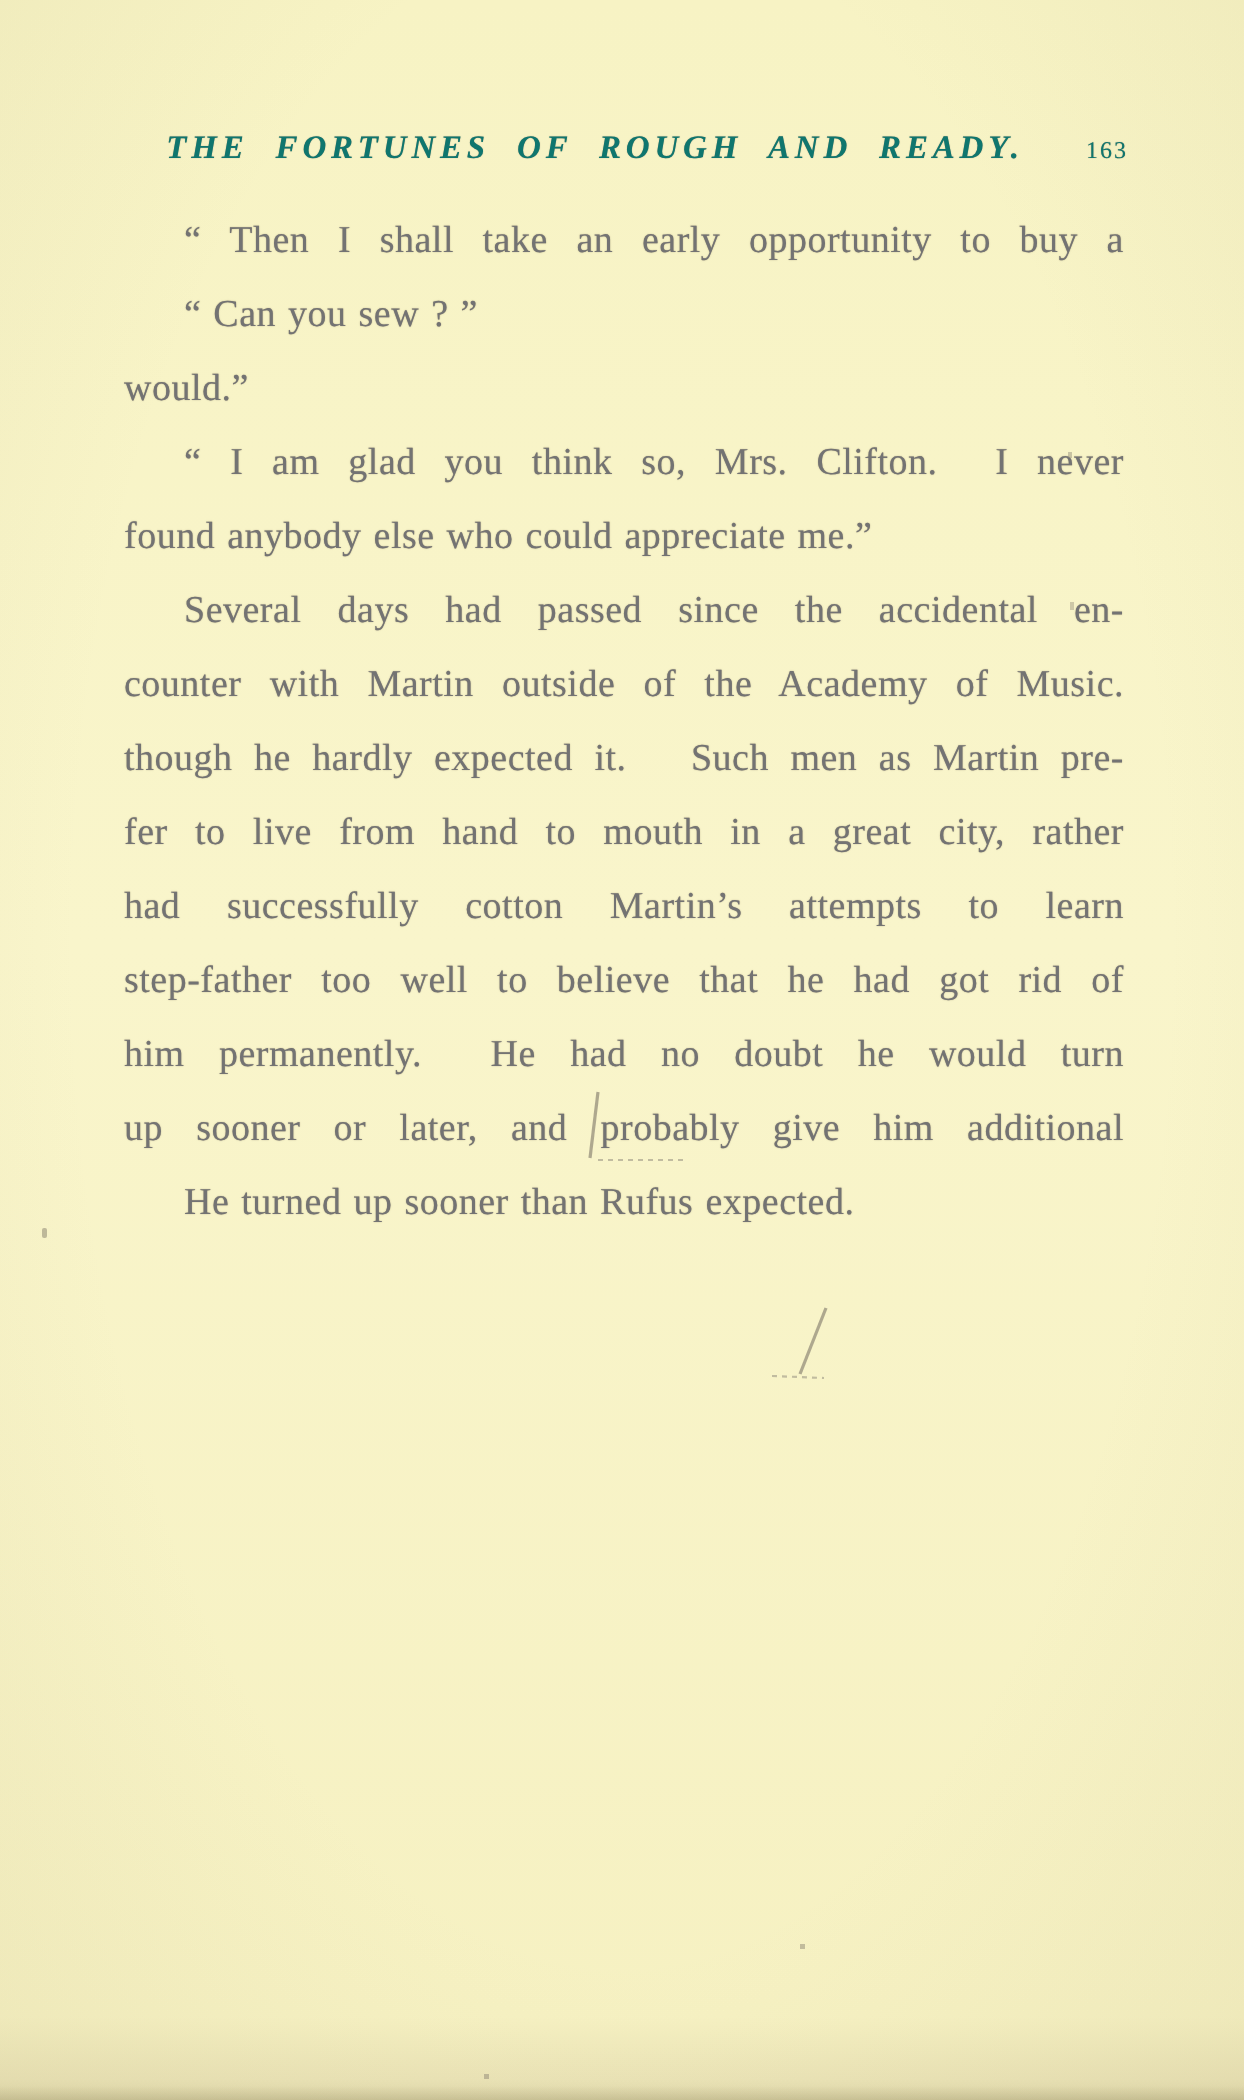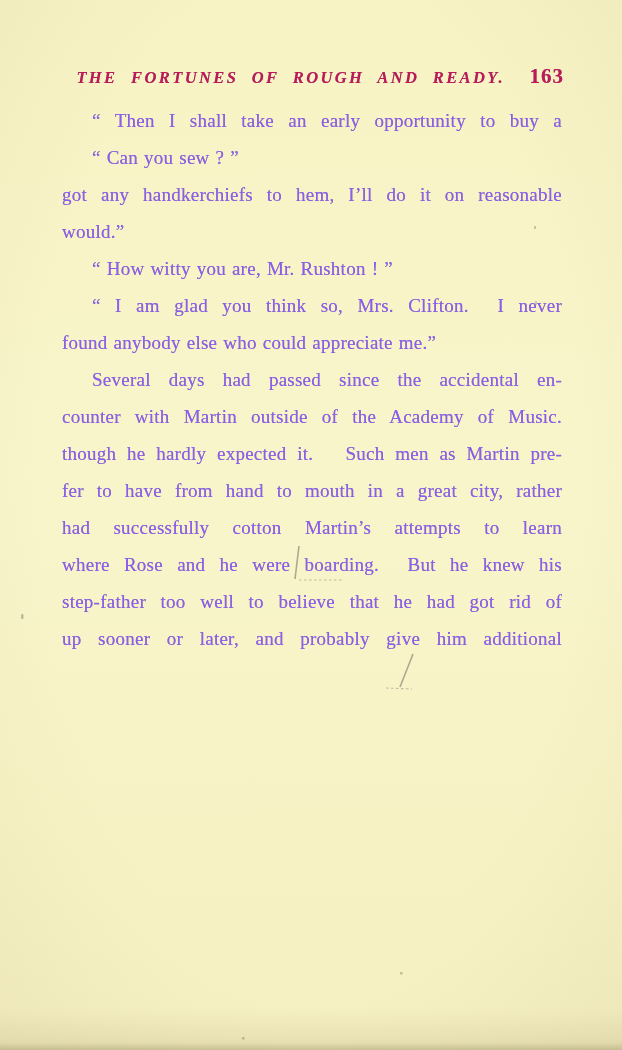--- a/index.html
+++ b/index.html
@@ -11,37 +11,37 @@
   }
   .paper{
     position:absolute;inset:0;
     background:
       radial-gradient(ellipse at 50% 45%, rgba(255,255,255,0) 62%, rgba(170,158,110,0.10) 100%),
       linear-gradient(180deg,#f7f3c4 0%,#f9f5cb 45%,#f6f1c2 96%,#eae3b6 99%,#ded7aa 100%);
   }
   .running-header{
     position:absolute;top:64px;left:62px;width:502px;
     display:flex;align-items:baseline;
-    color:#be185d;
+    color:#0f766e;
   }
   .running-title{
     flex:1;text-align:center;
     font-style:italic;font-weight:bold;
     font-size:16.5px;letter-spacing:2.4px;word-spacing:7px;
     text-shadow:0 0 0.5px rgba(100,84,66,0.6);
     white-space:nowrap;
   }
   .page-number{
-    font-size:21px;font-weight:bold;letter-spacing:1px;
+    font-size:12px;font-weight:normal;letter-spacing:1px;
     padding-left:10px;
     text-shadow:0 0 0.5px rgba(100,84,66,0.6);
   }
   .text-block{
     position:absolute;left:62px;top:102px;width:500px;
-    color:#8b5cf6;
+    color:#737373;
   }
   .line{
     height:37px;line-height:37px;font-size:19px;
     letter-spacing:0.25px;word-spacing:1px;
     white-space:nowrap;
     text-shadow:0 0 0.6px rgba(88,72,57,0.55);
   }
   .line.just{
     white-space:normal;
     text-align:justify;
@@ -61,33 +61,32 @@
 <div class="paper"></div>
 
 <div class="running-header">
   <span class="running-title">THE FORTUNES OF ROUGH AND READY.</span>
   <span class="page-number">163</span>
 </div>
 
 <div class="text-block">
     <div class="line just indent">“ Then I shall take an early opportunity to buy a</div>
     <div class="line indent">“ Can you sew ? ”</div>
-    <div class="line just">got any handkerchiefs to hem, I’ll do it on reasonable</div>
     <div class="line">would.”</div>
-    <div class="line indent">“ How witty you are, Mr. Rushton ! ”</div>
     <div class="line just indent">“ I am glad you think so, Mrs. Clifton.&nbsp; I never</div>
     <div class="line">found anybody else who could appreciate me.”</div>
     <div class="line just indent">Several days had passed since the accidental en-</div>
     <div class="line just">counter with Martin outside of the Academy of Music.</div>
     <div class="line just">though he hardly expected it.&nbsp;&nbsp; Such men as Martin pre-</div>
-    <div class="line just">fer to have from hand to mouth in a great city, rather</div>
+    <div class="line just">fer to live from hand to mouth in a great city, rather</div>
     <div class="line just">had successfully cotton Martin’s attempts to learn</div>
-    <div class="line just">where Rose and he were boarding.&nbsp; But he knew his</div>
     <div class="line just">step-father too well to believe that he had got rid of</div>
+    <div class="line just">him permanently.&nbsp; He had no doubt he would turn</div>
     <div class="line just">up sooner or later, and probably give him additional</div>
+    <div class="line indent">He turned up sooner than Rufus expected.</div>
   </div>
 
 <svg class="marks-layer" width="622" height="1050" viewBox="0 0 622 1050">
 
   <path d="M299 546 L295 579" stroke="#a19a84" stroke-width="1.6" fill="none" opacity="0.85"></path>
   <path d="M299 580 L343 580" stroke="#aaa48e" stroke-width="1.1" fill="none" stroke-dasharray="2.5,2.5" opacity="0.7"></path>
 
   <path d="M413 654 L400 687" stroke="#a19a84" stroke-width="1.6" fill="none" opacity="0.85"></path>
   <path d="M386 688 L412 689" stroke="#aaa48e" stroke-width="1.1" fill="none" stroke-dasharray="2.5,2.5" opacity="0.7"></path>
 

